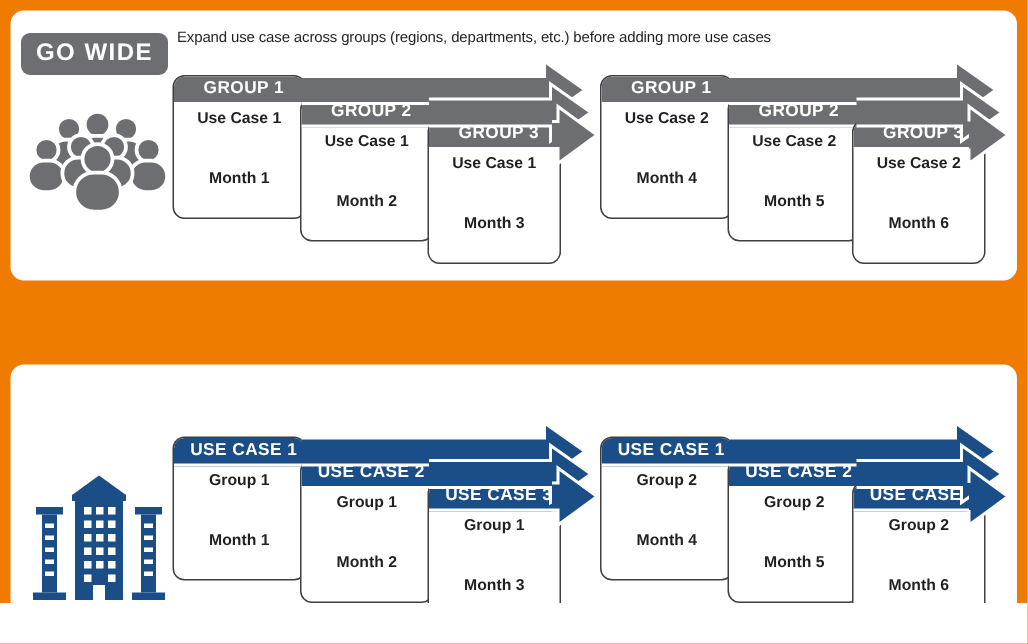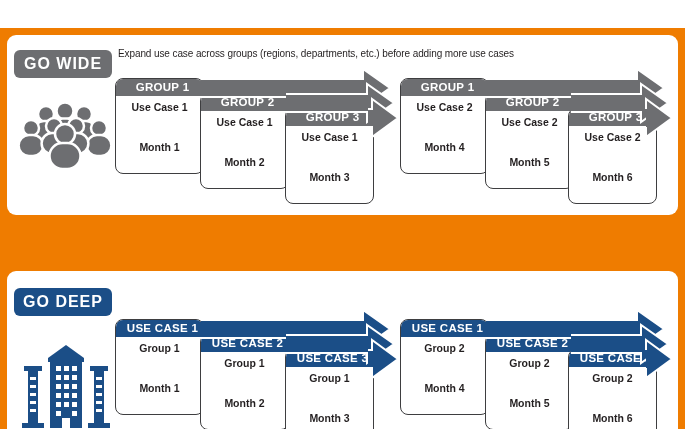--- a/index.html
+++ b/index.html
@@ -1,21 +1,21 @@
 <!DOCTYPE html>
 <html style="--orange: #EF7C00; --gray: #6D6E71; --blue: #1B4E87; --card_border: #3E3E40; --text_dark: #231F20; --white: #FFFFFF;"><head>
 <meta charset="utf-8">
 <style>
   :root{
     --orange:#EF7C00; --gray:#6D6E71; --blue:#1B4E87;
     --card_border:#3E3E40; --text_dark:#231F20; --white:#FFFFFF;
   }
   html,body{margin:0;padding:0;}
   body{font-family:"Liberation Sans", sans-serif; background:#fff;}
-  #stage{position:relative;width:685px;height:402px;background:var(--orange);overflow:hidden;margin-top:28px;}
+  #stage{position:relative;width:685px;height:402px;background:var(--orange);overflow:hidden;}
   .panel{position:absolute;left:7px;width:671px;background:var(--white);border-radius:9px;z-index:1;}
   #panel-wide{top:7px;height:180px;}
   #panel-deep{top:243px;height:179px;}
   .divider{position:absolute;left:0;top:187px;width:685px;height:56px;background:var(--orange);z-index:0;}
   .badge{position:absolute;left:14px;width:98px;height:28px;border-radius:6px;
          display:flex;align-items:center;justify-content:center;
          color:#fff;font-weight:bold;font-size:16px;letter-spacing:1px;z-index:2;}
   .badge.gray{background:var(--gray);}
   .badge.blue{background:var(--blue);}
   .desc{position:absolute;left:118px;width:540px;font-size:10px;font-weight:normal;
@@ -123,21 +123,20 @@
     <path d="M201,51 L363,51 L363,41 L390,60 L363,79 L363,69 L201,69"></path>
     <path d="M286,66 L367,66 L367,56 L394,75 L367,94 L367,84 L286,84"></path>
     <path d="M368,81 L372,81 L372,71 L398,90 L372,109 L372,99 L368,99"></path>
     <path d="M486,51 L637,51 L637,41 L664,60 L637,79 L637,69 L486,69"></path>
     <path d="M571,66 L641,66 L641,56 L668,75 L641,94 L641,84 L571,84"></path>
     <path d="M646,81 L646,71 L672,90 L646,109 L646,99"></path>
   </svg>
 
   <div class="panel" id="panel-deep"></div>
 
-  <div class="badge blue" style="top:260px;">GO DEEP</div>
 
 
   <div class="icon-box" style="left:18px;top:312px;">
     <svg width="96" height="96" viewBox="0 0 96 96">
       <g class="building-shape">
         <polygon points="30,18 48,5 66,18 66,22 30,22"></polygon>
         <rect x="32" y="18" width="32" height="70"></rect>
         <rect x="6" y="26" width="18" height="5"></rect>
         <rect x="10" y="31" width="10" height="52"></rect>
         <rect x="4" y="83" width="22" height="5"></rect>

